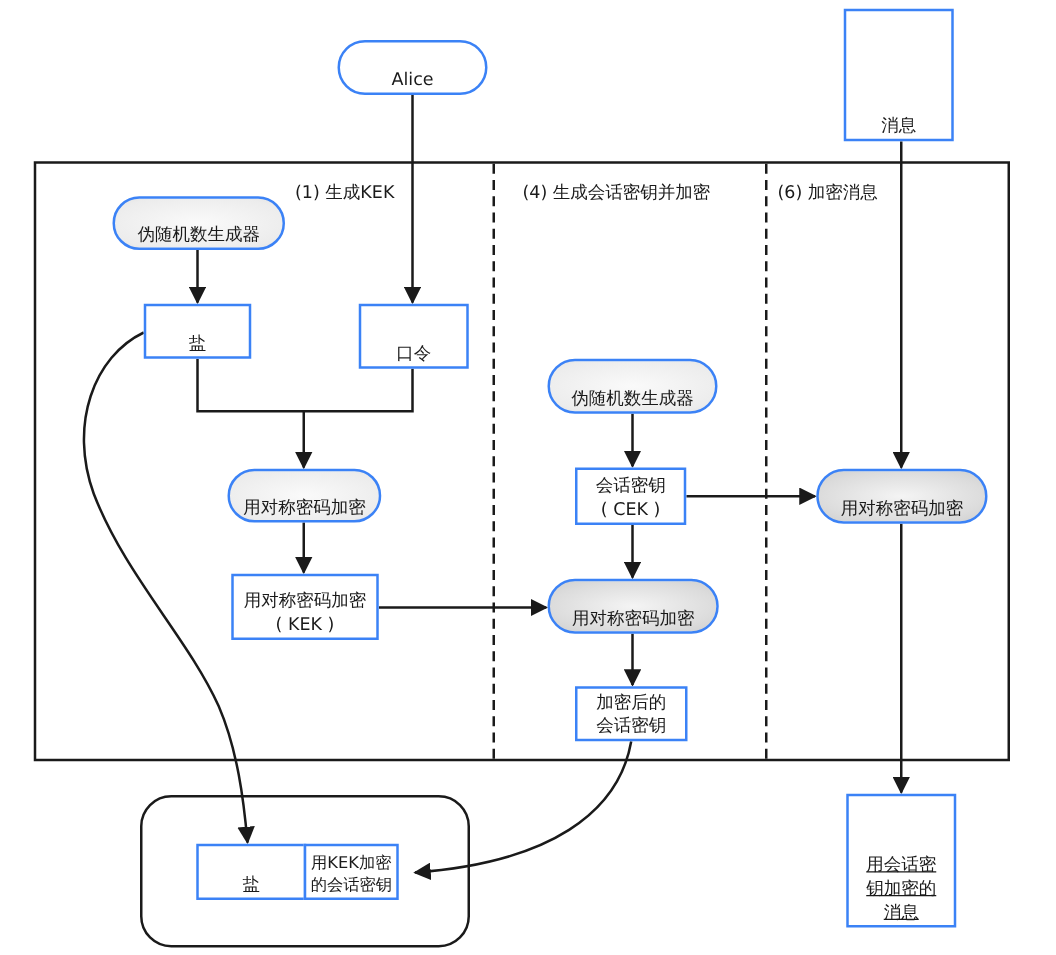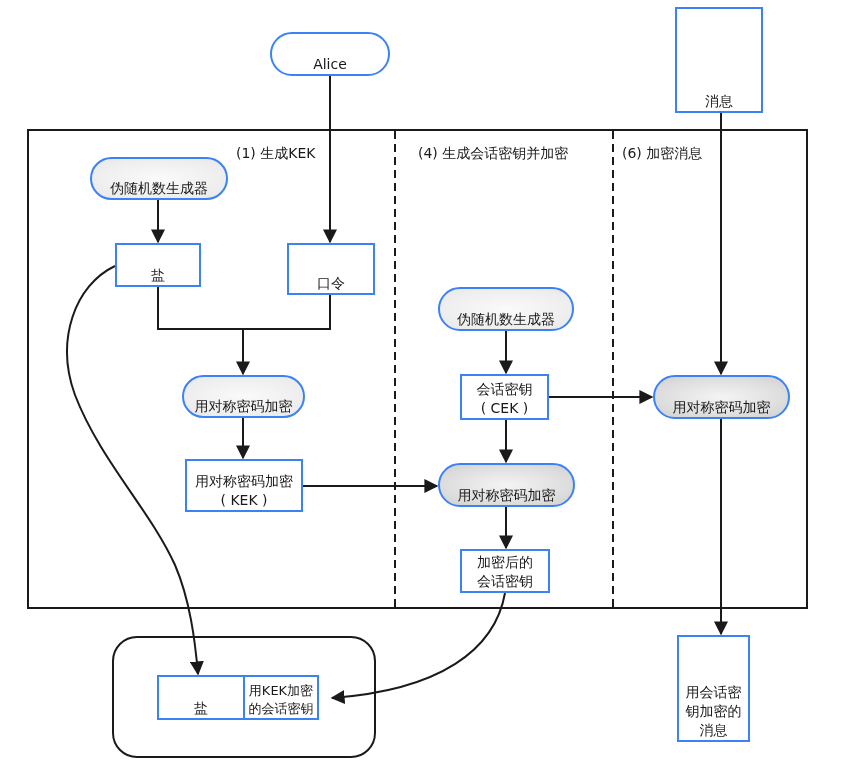--- a/index.html
+++ b/index.html
@@ -99,21 +99,21 @@
   <span>用对称密码加密</span>
 </div>
 <div class="node ml" style="left:460px;top:549px;width:90px;height:44px;">
   <span>加密后的
 会话密钥</span>
 </div>
 
 <div class="node pill shaded" style="left:653px;top:375px;width:137px;height:44px;border-radius:22px;">
   <span>用对称密码加密</span>
 </div>
-<div class="node ml" style="left:677px;top:635px;width:73px;height:107px;">
+<div class="node ml" style="left:677px;top:635px;width:88px;height:107px;text-decoration:underline;">
   <span>用会话密
 钥加密的
 消息</span>
 </div>
 
 <div class="node" style="left:157px;top:675px;width:88px;height:45px;">
   <span>盐</span>
 </div>
 <div class="node ml" style="left:243px;top:675px;width:76px;height:45px;font-size:13px;line-height:18px;">
   <span>用KEK加密

